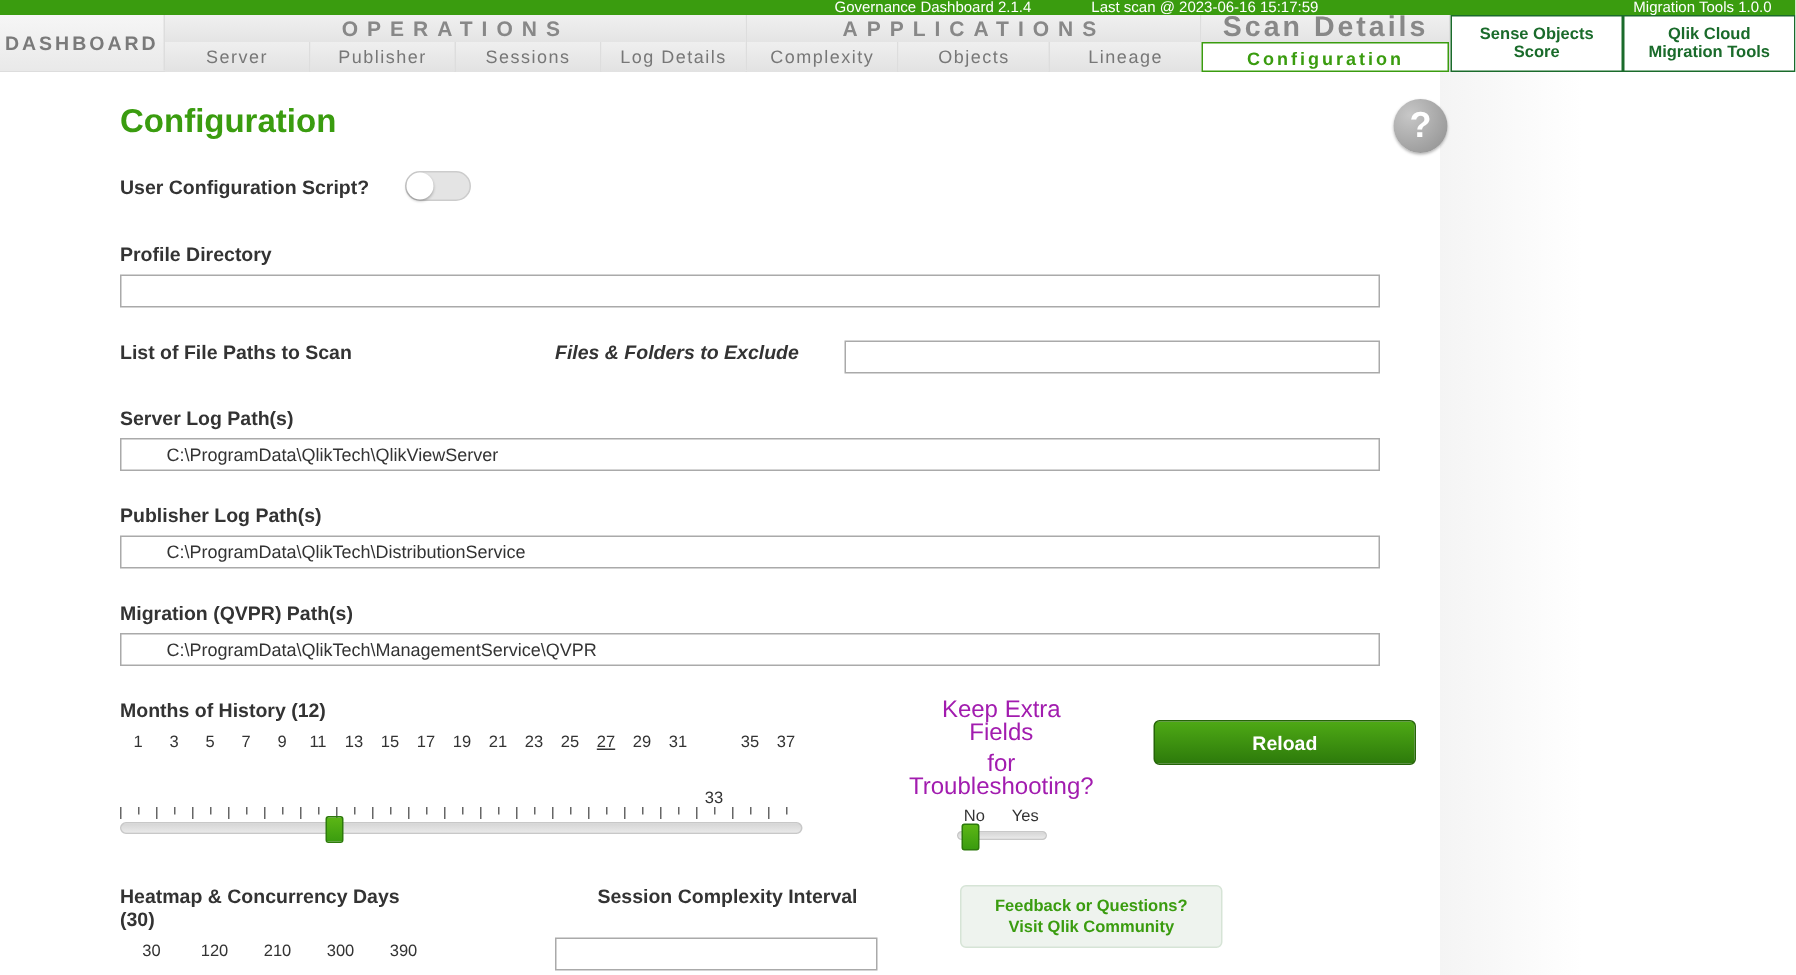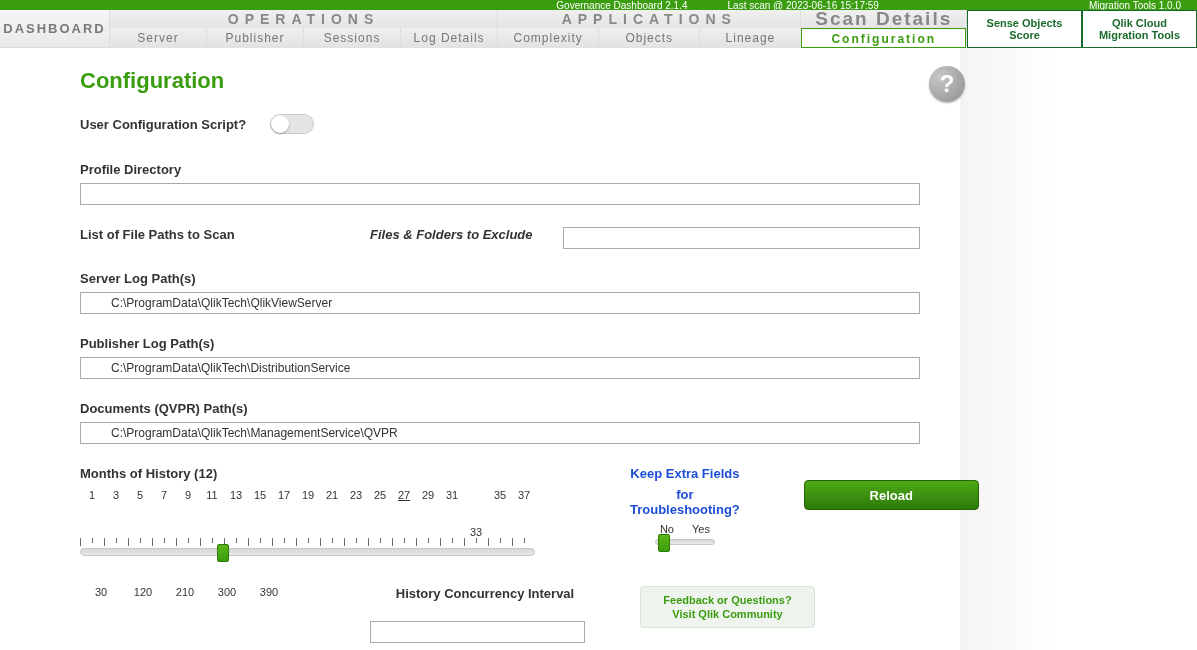--- a/index.html
+++ b/index.html
@@ -35,32 +35,32 @@
 
   .ucs-row { display:flex; align-items:center; gap:24px; margin-bottom:28px; }
   .ucs-row .row-label { margin-bottom:0; }
   .toggle { width:44px; height:20px; border-radius:12px; background:#e4e4e4; position:relative; border:1px solid #ccc; cursor:pointer; }
   .toggle .knob { width:18px; height:18px; border-radius:50%; background:#fff; position:absolute; top:0; left:0; box-shadow:0 1px 2px rgba(0,0,0,.3); }
 
   .dual-row { display:flex; gap:30px; align-items:flex-start; }
   .dual-row .right-label { font-size:13px; font-style:italic; font-weight:bold; color:#333; padding-top:0px; white-space:nowrap; }
 
   
-  .lower { display:flex; gap:64px; margin-top:18px; }
+  .lower { display:flex; gap:40px; margin-top:18px; }
   .slider-block { }
   .slider-label { font-size:13px; font-weight:bold; color:#333; margin-bottom:8px; }
   .ticks-row { display:flex; gap:0; color:#333; }
   .ticks-row span { font-size:11px; display:inline-block; text-align:center; }
   .tick-marks { display:flex; }
   .tick-marks i { display:inline-block; height:8px; border-left:1px solid #666; }
   .track { height:8px; background:linear-gradient(#d6d6d6,#e9e9e9); border-radius:4px; border:1px solid #c8c8c8; position:relative; margin-top:2px; }
   .thumb { width:12px; height:18px; background:linear-gradient(#5cb615,#3a9c0f); border:1px solid #2d7a0b; border-radius:2px; position:absolute; top:-5px; cursor:pointer; }
 
   .keep-block { text-align:center; }
-  .keep-block .kl { font-size:13px; font-weight:bold; color:#1d4ed8; line-height:15px; margin-bottom:6px; }
+  .keep-block .kl { font-size:16px; font-weight:normal; color:#a21caf; line-height:15px; margin-bottom:6px; }
   .keep-block .opts { font-size:11px; color:#333; display:flex; gap:18px; justify-content:center; margin-bottom:4px; }
   .mini-track { width:60px; height:6px; background:linear-gradient(#d6d6d6,#e9e9e9); border-radius:3px; border:1px solid #c8c8c8; position:relative; margin:0 auto; }
   .mini-track .thumb { top:-6px; }
 
   .reload-btn { width:175px; height:30px; background:linear-gradient(#4ea915,#2d7a0b); color:#fff; font-size:13px; font-weight:bold; border:1px solid #256408; border-radius:4px; cursor:pointer; }
 
   .bottom-row2 { display:flex; gap:40px; margin-top:30px; align-items:flex-start; }
   .sci-block .sci-label { font-size:13px; font-weight:bold; color:#333; text-align:center; margin-bottom:20px; }
   .sci-input { width:215px; height:22px; border:1px solid #aaa; }
 
@@ -150,21 +150,21 @@
     <div class="row-label">Server Log Path(s)</div>
     <input class="text-input indent" value="C:\ProgramData\QlikTech\QlikViewServer" style="">
   </div>
 
   <div class="field-block">
     <div class="row-label">Publisher Log Path(s)</div>
     <input class="text-input indent" value="C:\ProgramData\QlikTech\DistributionService" style="">
   </div>
 
   <div class="field-block">
-    <div class="row-label">Documents (QVPR) Path(s)</div>
+    <div class="row-label">Migration (QVPR) Path(s)</div>
     <input class="text-input indent" value="C:\ProgramData\QlikTech\ManagementService\QVPR" style="">
   </div>
 
   <div class="lower">
     <div class="slider-block" style="width:460px">
       <div class="slider-label">Months of History (12)</div>
       <div class="ticks-row" id="months-ticks">
           <span style="width: 24px;">1</span>
           <span style="width: 24px;">3</span>
           <span style="width: 24px;">5</span>
@@ -242,32 +242,33 @@
       </div>
     </div>
 
     <div style="flex:1;display:flex;justify-content:flex-end;padding-top:14px">
       <button class="reload-btn">Reload</button>
     </div>
   </div>
 
   <div class="bottom-row2">
     <div class="slider-block" style="width:210px">
+      <div class="slider-label">Heatmap &amp; Concurrency Days (30)</div>
       <div class="ticks-row" id="heat-ticks">
           <span style="width: 42px;">30</span>
           <span style="width: 42px;">120</span>
           <span style="width: 42px;">210</span>
           <span style="width: 42px;">300</span>
           <span style="width: 42px;">390</span>
         </div>
 
     </div>
 
     <div class="sci-block" style="width:230px;margin-left:40px">
-      <div class="sci-label">History Concurrency Interval</div>
+      <div class="sci-label">Session Complexity Interval</div>
       <input class="sci-input" value="" style="">
     </div>
 
     <div style="flex:1">
       <div style="display:flex;justify-content:flex-start">
         <div class="feedback-box">
           <div>Feedback or Questions?</div>
           <div>Visit Qlik Community</div>
         </div>
       </div>

